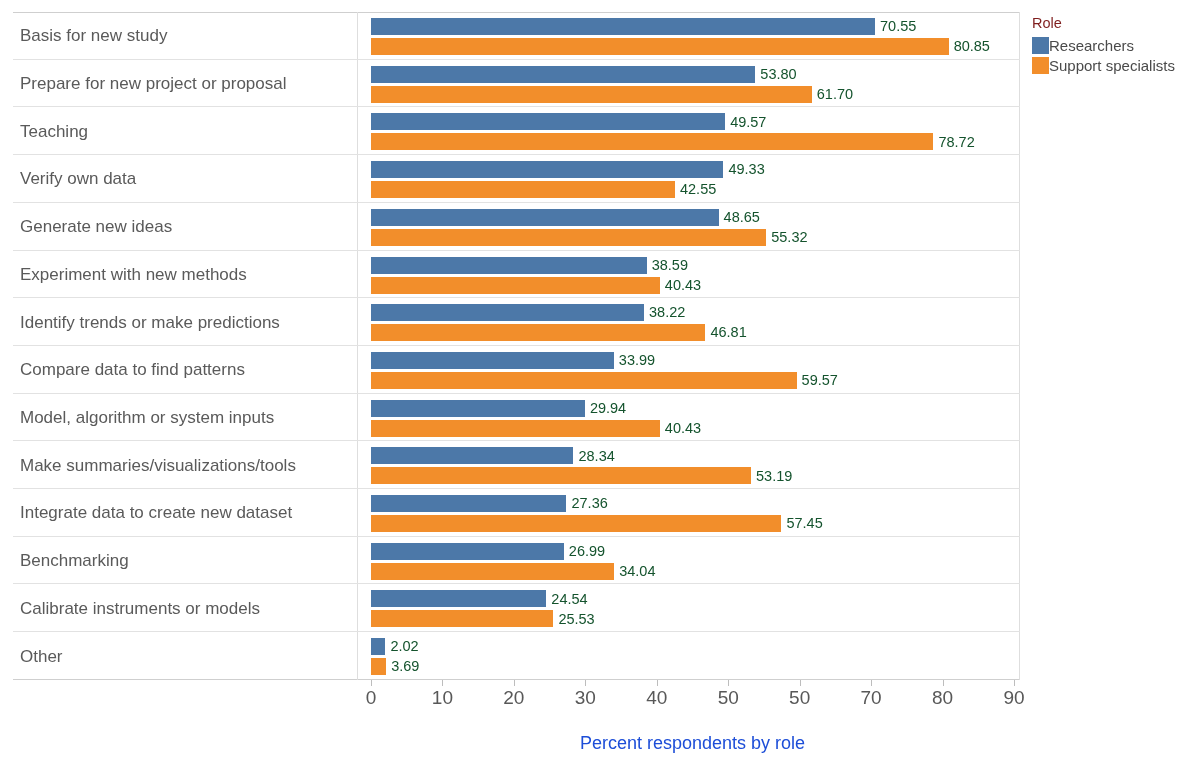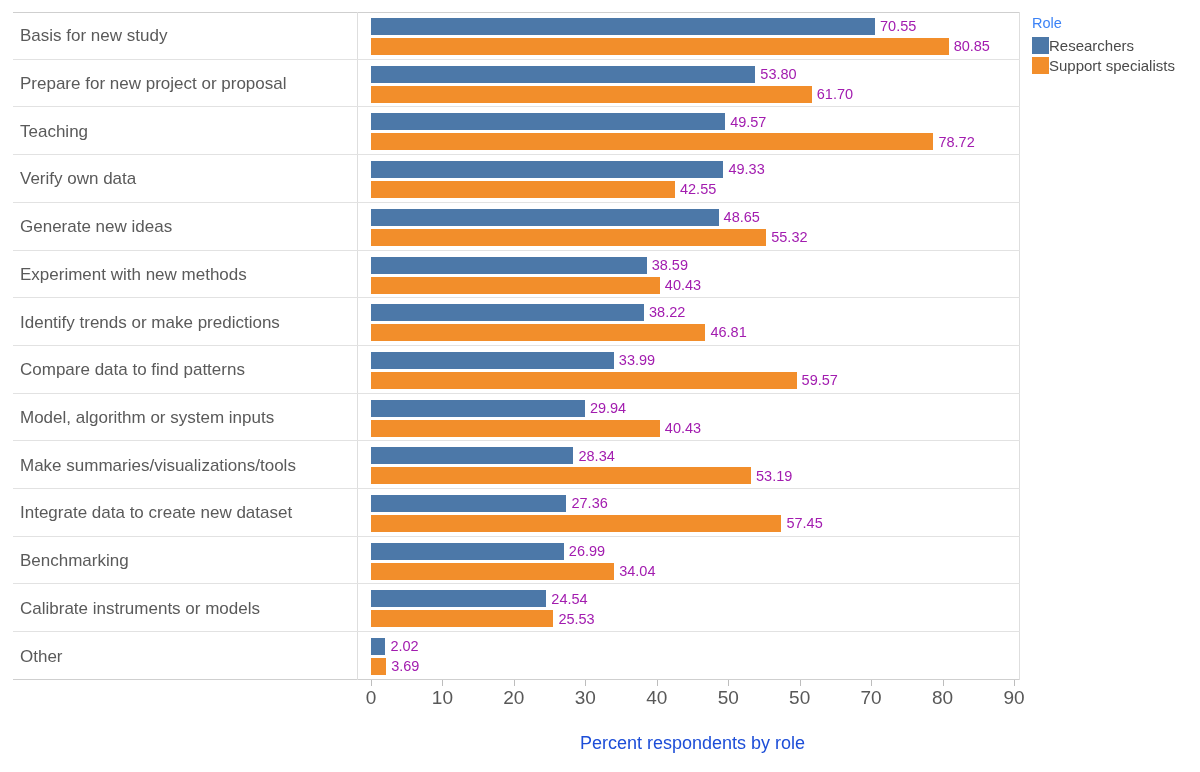--- a/index.html
+++ b/index.html
@@ -98,21 +98,21 @@
 
   .bar {
     height: 17px;
     flex: 0 0 auto;
   }
   .bar.c0 { background: #4c78a8; }
   .bar.c1 { background: #f28e2b; }
 
   .bar-value {
     font-size: 14.5px;
-    color: #a21caf;
+    color: #14532d;
     margin-left: 5px;
     white-space: nowrap;
     line-height: 1;
   }
 
   
   .x-axis {
     position: absolute;
     left: 371px;
     top: 680px;
@@ -149,21 +149,21 @@
 
   
   .legend {
     position: absolute;
     left: 1032px;
     top: 16px;
     width: 165px;
   }
   .legend-title {
     font-size: 14.5px;
-    color: #3b82f6;
+    color: #7f1d1d;
     margin-bottom: 5px;
     line-height: 1.1;
   }
   .legend-item {
     display: flex;
     align-items: center;
     margin-top: 3px;
   }
   .legend-swatch {
     width: 17px;

